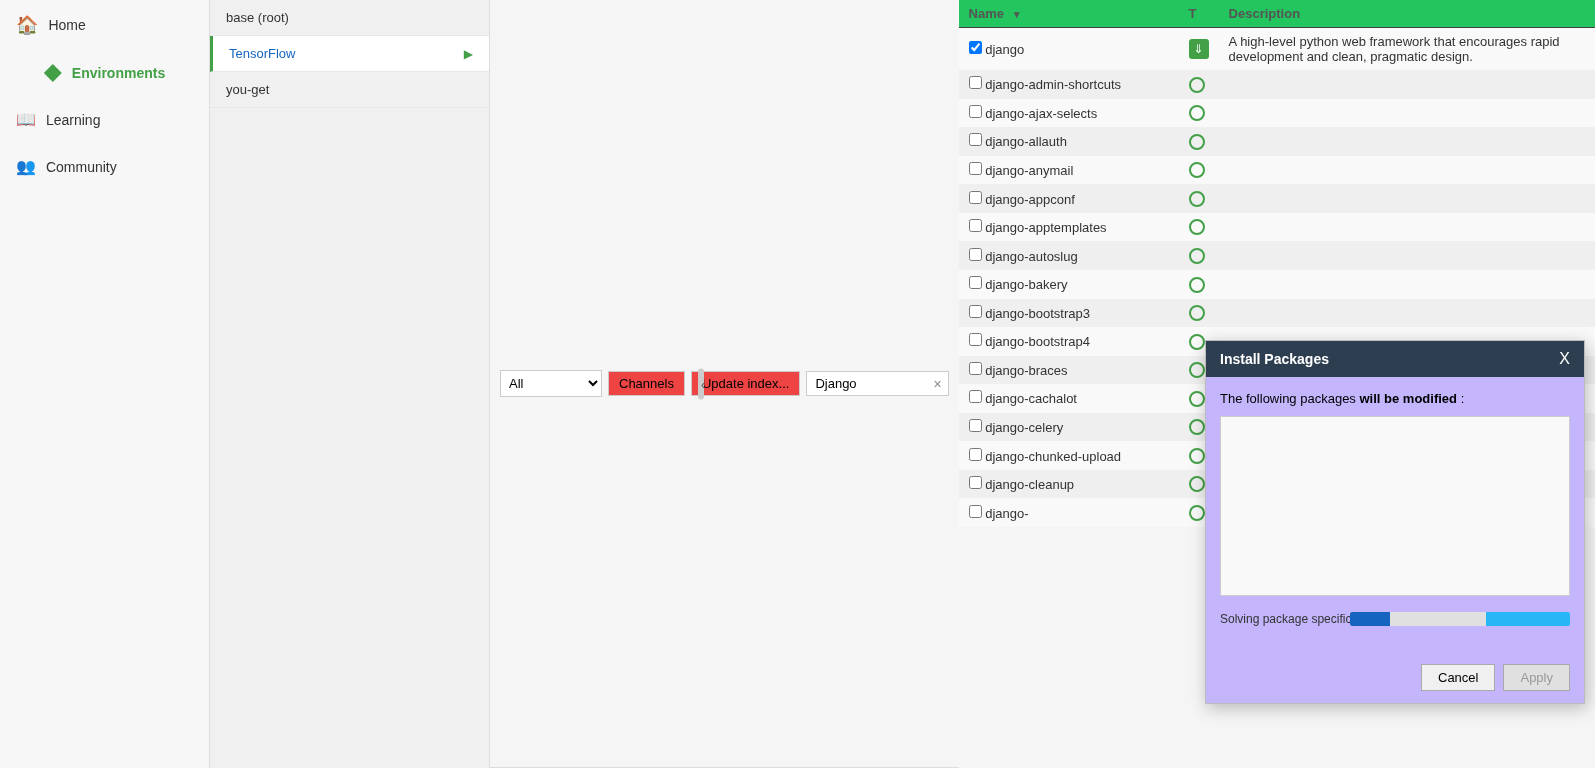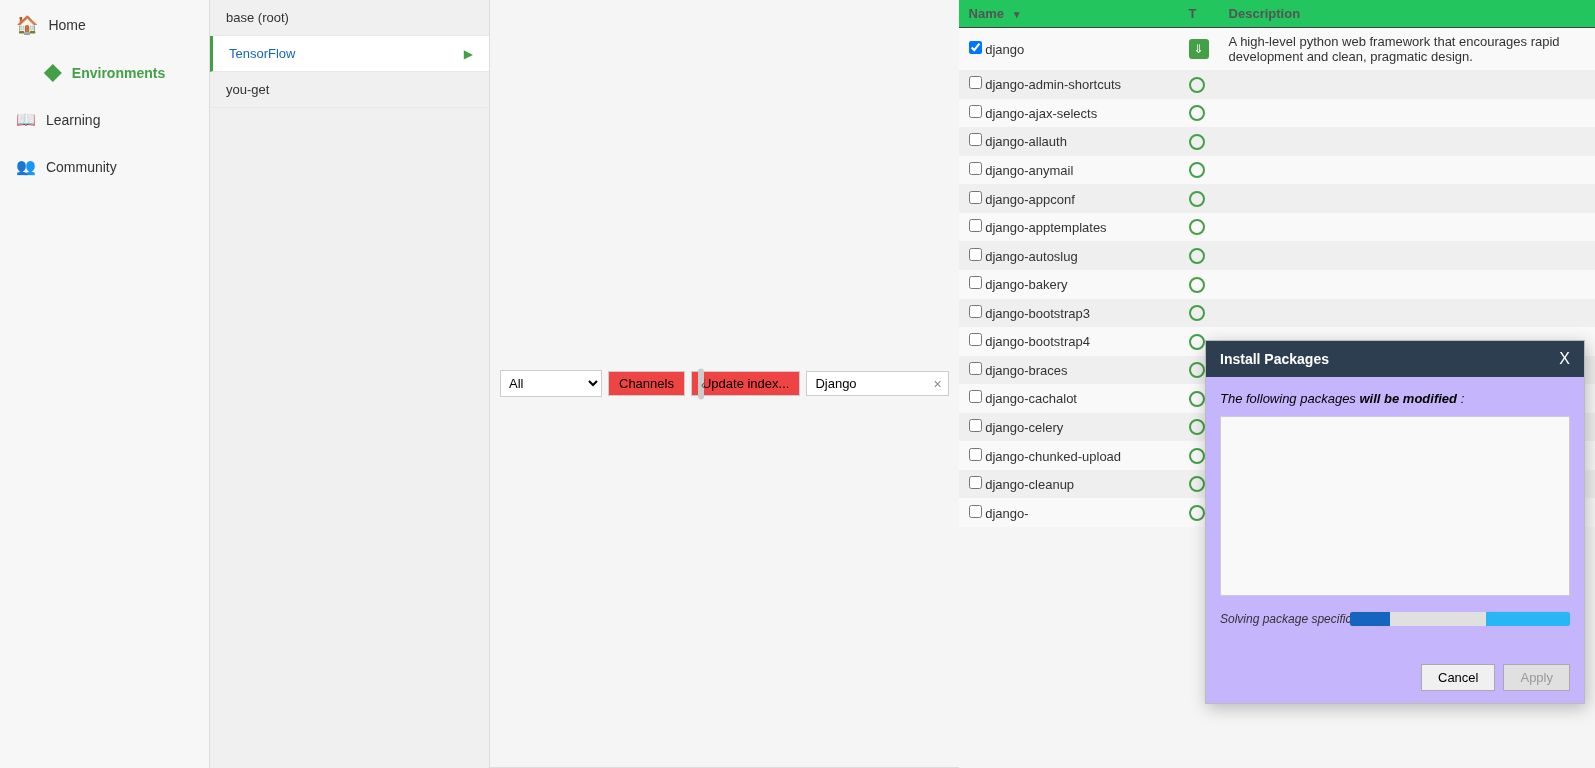--- a/index.html
+++ b/index.html
@@ -221,21 +221,21 @@
     }
     .modal-title { font-size: 14px; font-weight: 600; }
     .modal-close {
       background: none;
       border: none;
       color: #fff;
       cursor: pointer;
       font-size: 16px;
       line-height: 1;
     }
-    .modal-body { padding: 14px; font-style: italic; }
+    .modal-body { padding: 14px; }
     .modal-desc { font-size: 13px; margin-bottom: 10px; }
     .modal-desc strong { font-weight: 700; }
     .modal-pkg-list {
       border: 1px solid #ccc;
       background: #f9f9f9;
       height: 180px;
       margin-bottom: 16px;
       overflow-y: auto;
       padding: 6px;
     }

